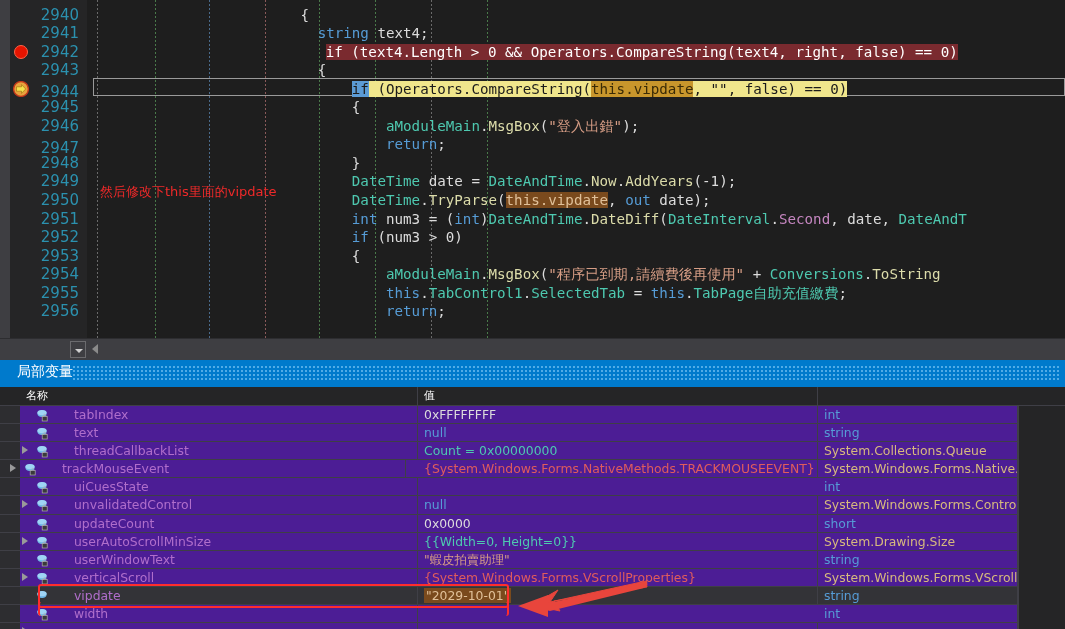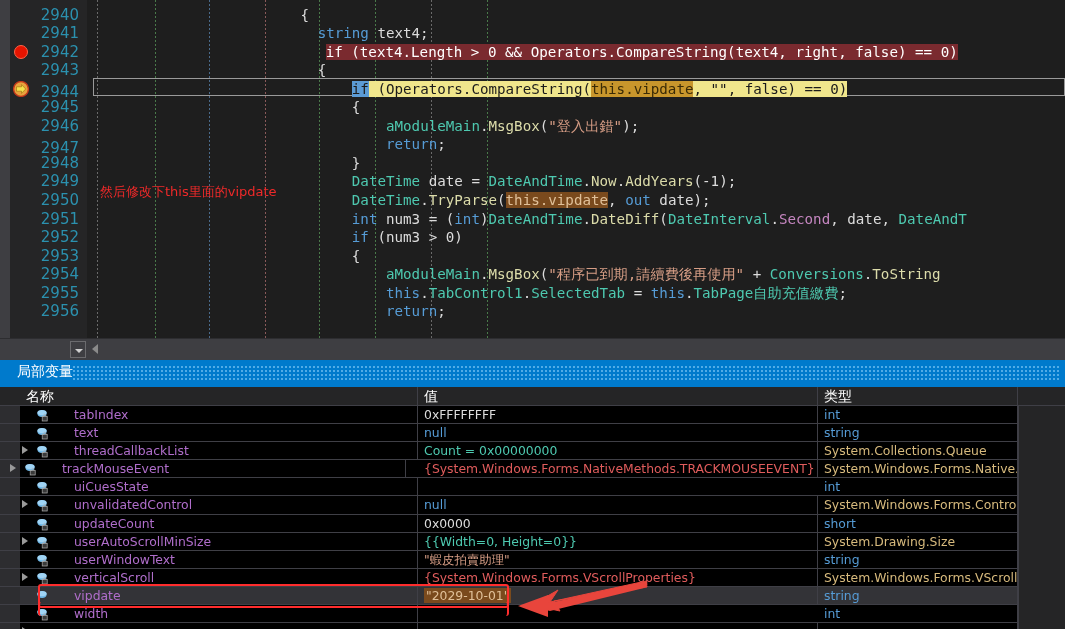--- a/index.html
+++ b/index.html
@@ -129,26 +129,26 @@
     background-size: 4px 4px; opacity: .85;
   }
 
   .grid { position: absolute; left: 0; top: 27px; width: 1065px; height: 242px; overflow: hidden; }
   .grid-header {
     position: absolute; left: 0; top: 0; width: 1065px; height: 19px;
     background: #252526; border-bottom: 1px solid #3f3f46;
   }
   .hcell {
     position: absolute; top: 0; height: 27px; line-height: 18px;
-    color: #ffffff; font-size: 14px; font-family: "DejaVu Sans", sans-serif;
+    color: #ffffff; font-size: 11px; font-family: "DejaVu Sans", sans-serif;
     border-right: 1px solid #3f3f46; padding-left: 6px;
   }
   .rows { position: absolute; left: 0; top: 19px; width: 1065px; }
   .row {
-    position: relative; height: 18.1px; background: #000000;
+    position: relative; height: 18.1px; background: #4c1d95;
     border-bottom: 1px solid #3f3f46;
   }
   .row.selected { background: #333337; }
   .row-stripe { position: absolute; left: 0; top: 0; width: 20px; height: 100%; background: #2d2d30; }
   .cell {
     position: absolute; top: 0; height: 18.1px; line-height: 17px;
     font-size: 12.4px; font-family: "DejaVu Sans", sans-serif;
     white-space: nowrap; overflow: hidden; border-right: 1px solid #3f3f46;
     padding-left: 6px;
   }
@@ -261,21 +261,20 @@
   <div class="locals">
     <div class="locals-title">
       <div class="locals-title-label">局部变量</div>
       <div class="title-dots"></div>
     </div>
 
     <div class="grid">
       <div class="grid-header">
         <div class="hcell" style="left:20px; width:398px;">名称</div>
         <div class="hcell" style="left:418px; width:400px;">值</div>
-        <div class="hcell" style="left:818px; width:200px;">类型</div>
         <div class="hcell" style="left:1018px; width:47px; border-right:none;"></div>
       </div>
       <div class="rows" id="locals-rows">
           <div class="row">
             <div class="row-stripe"></div>
             <div class="cell c-name" style="left: 20px; width: 398px;">
               <div class="var-icon" style="left: 16px;"><svg width="13" height="13" viewBox="0 0 13 13">
                   <ellipse cx="6" cy="4.6" rx="4.6" ry="3.4" fill="#6fb8e8"></ellipse>
                   <ellipse cx="6" cy="3.6" rx="4.6" ry="2.6" fill="#9fd4f5"></ellipse>
                   <rect x="6.2" y="7.6" width="5" height="4.4" fill="#3a3a3a" stroke="#b0b0b0" stroke-width=".7"></rect>

